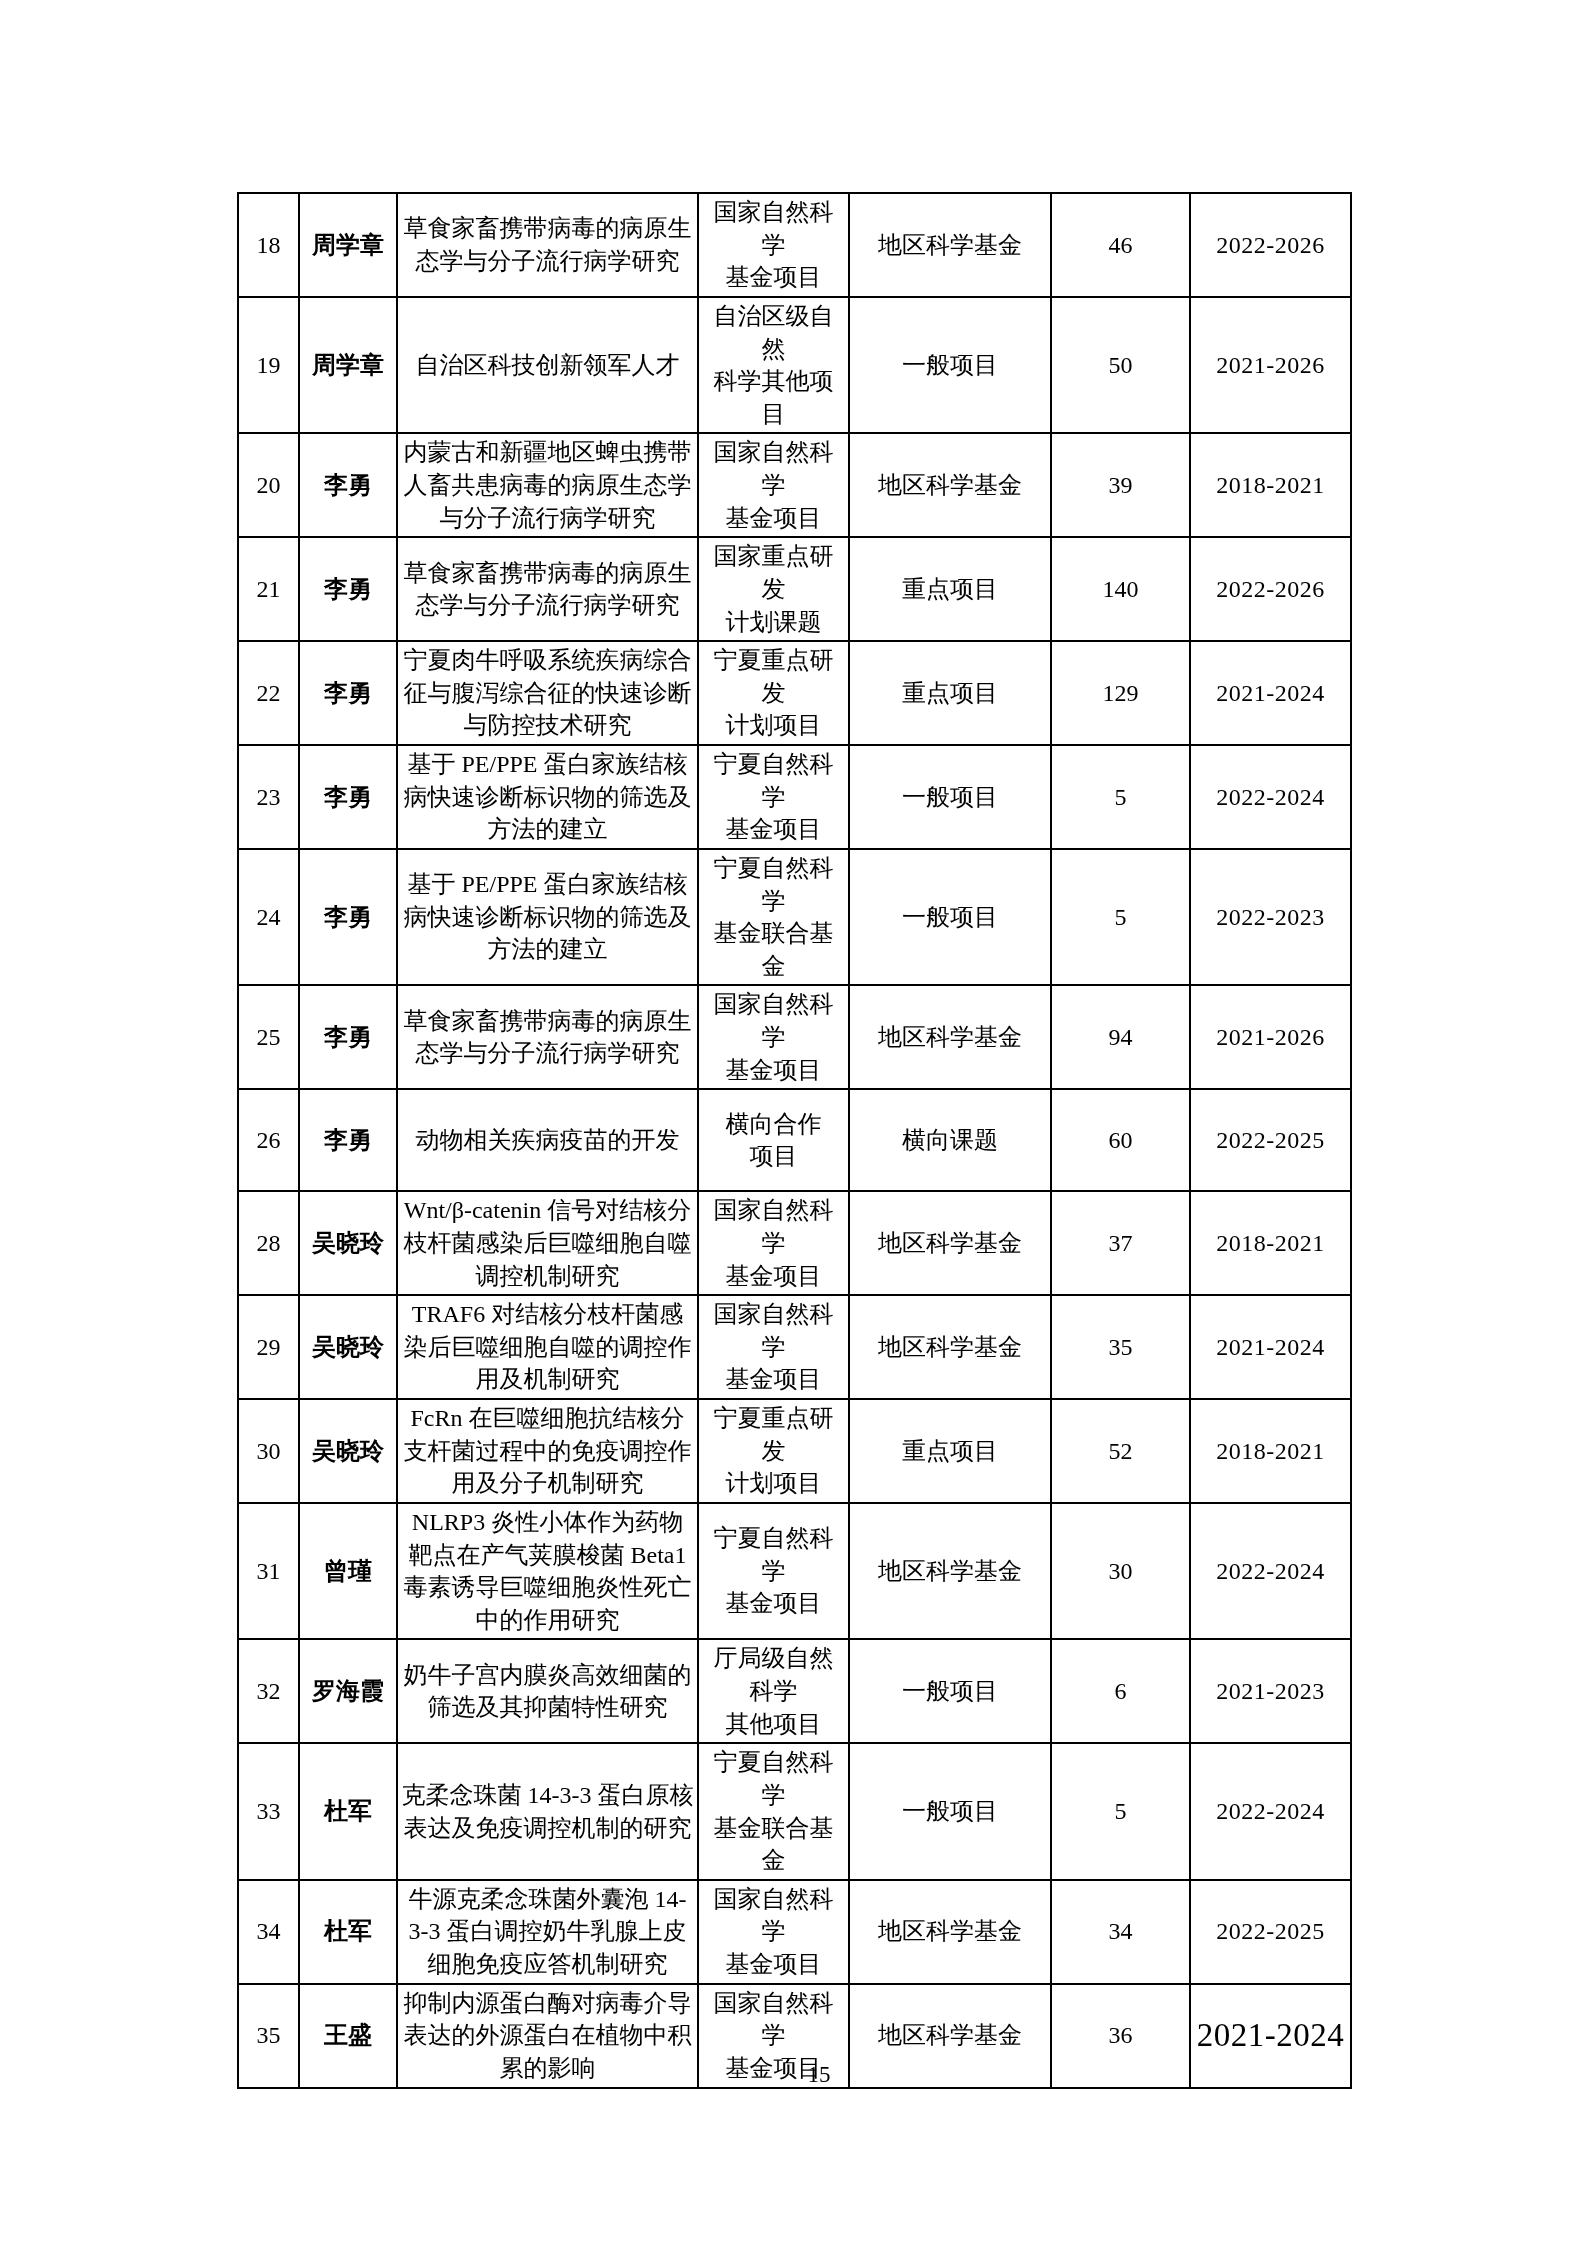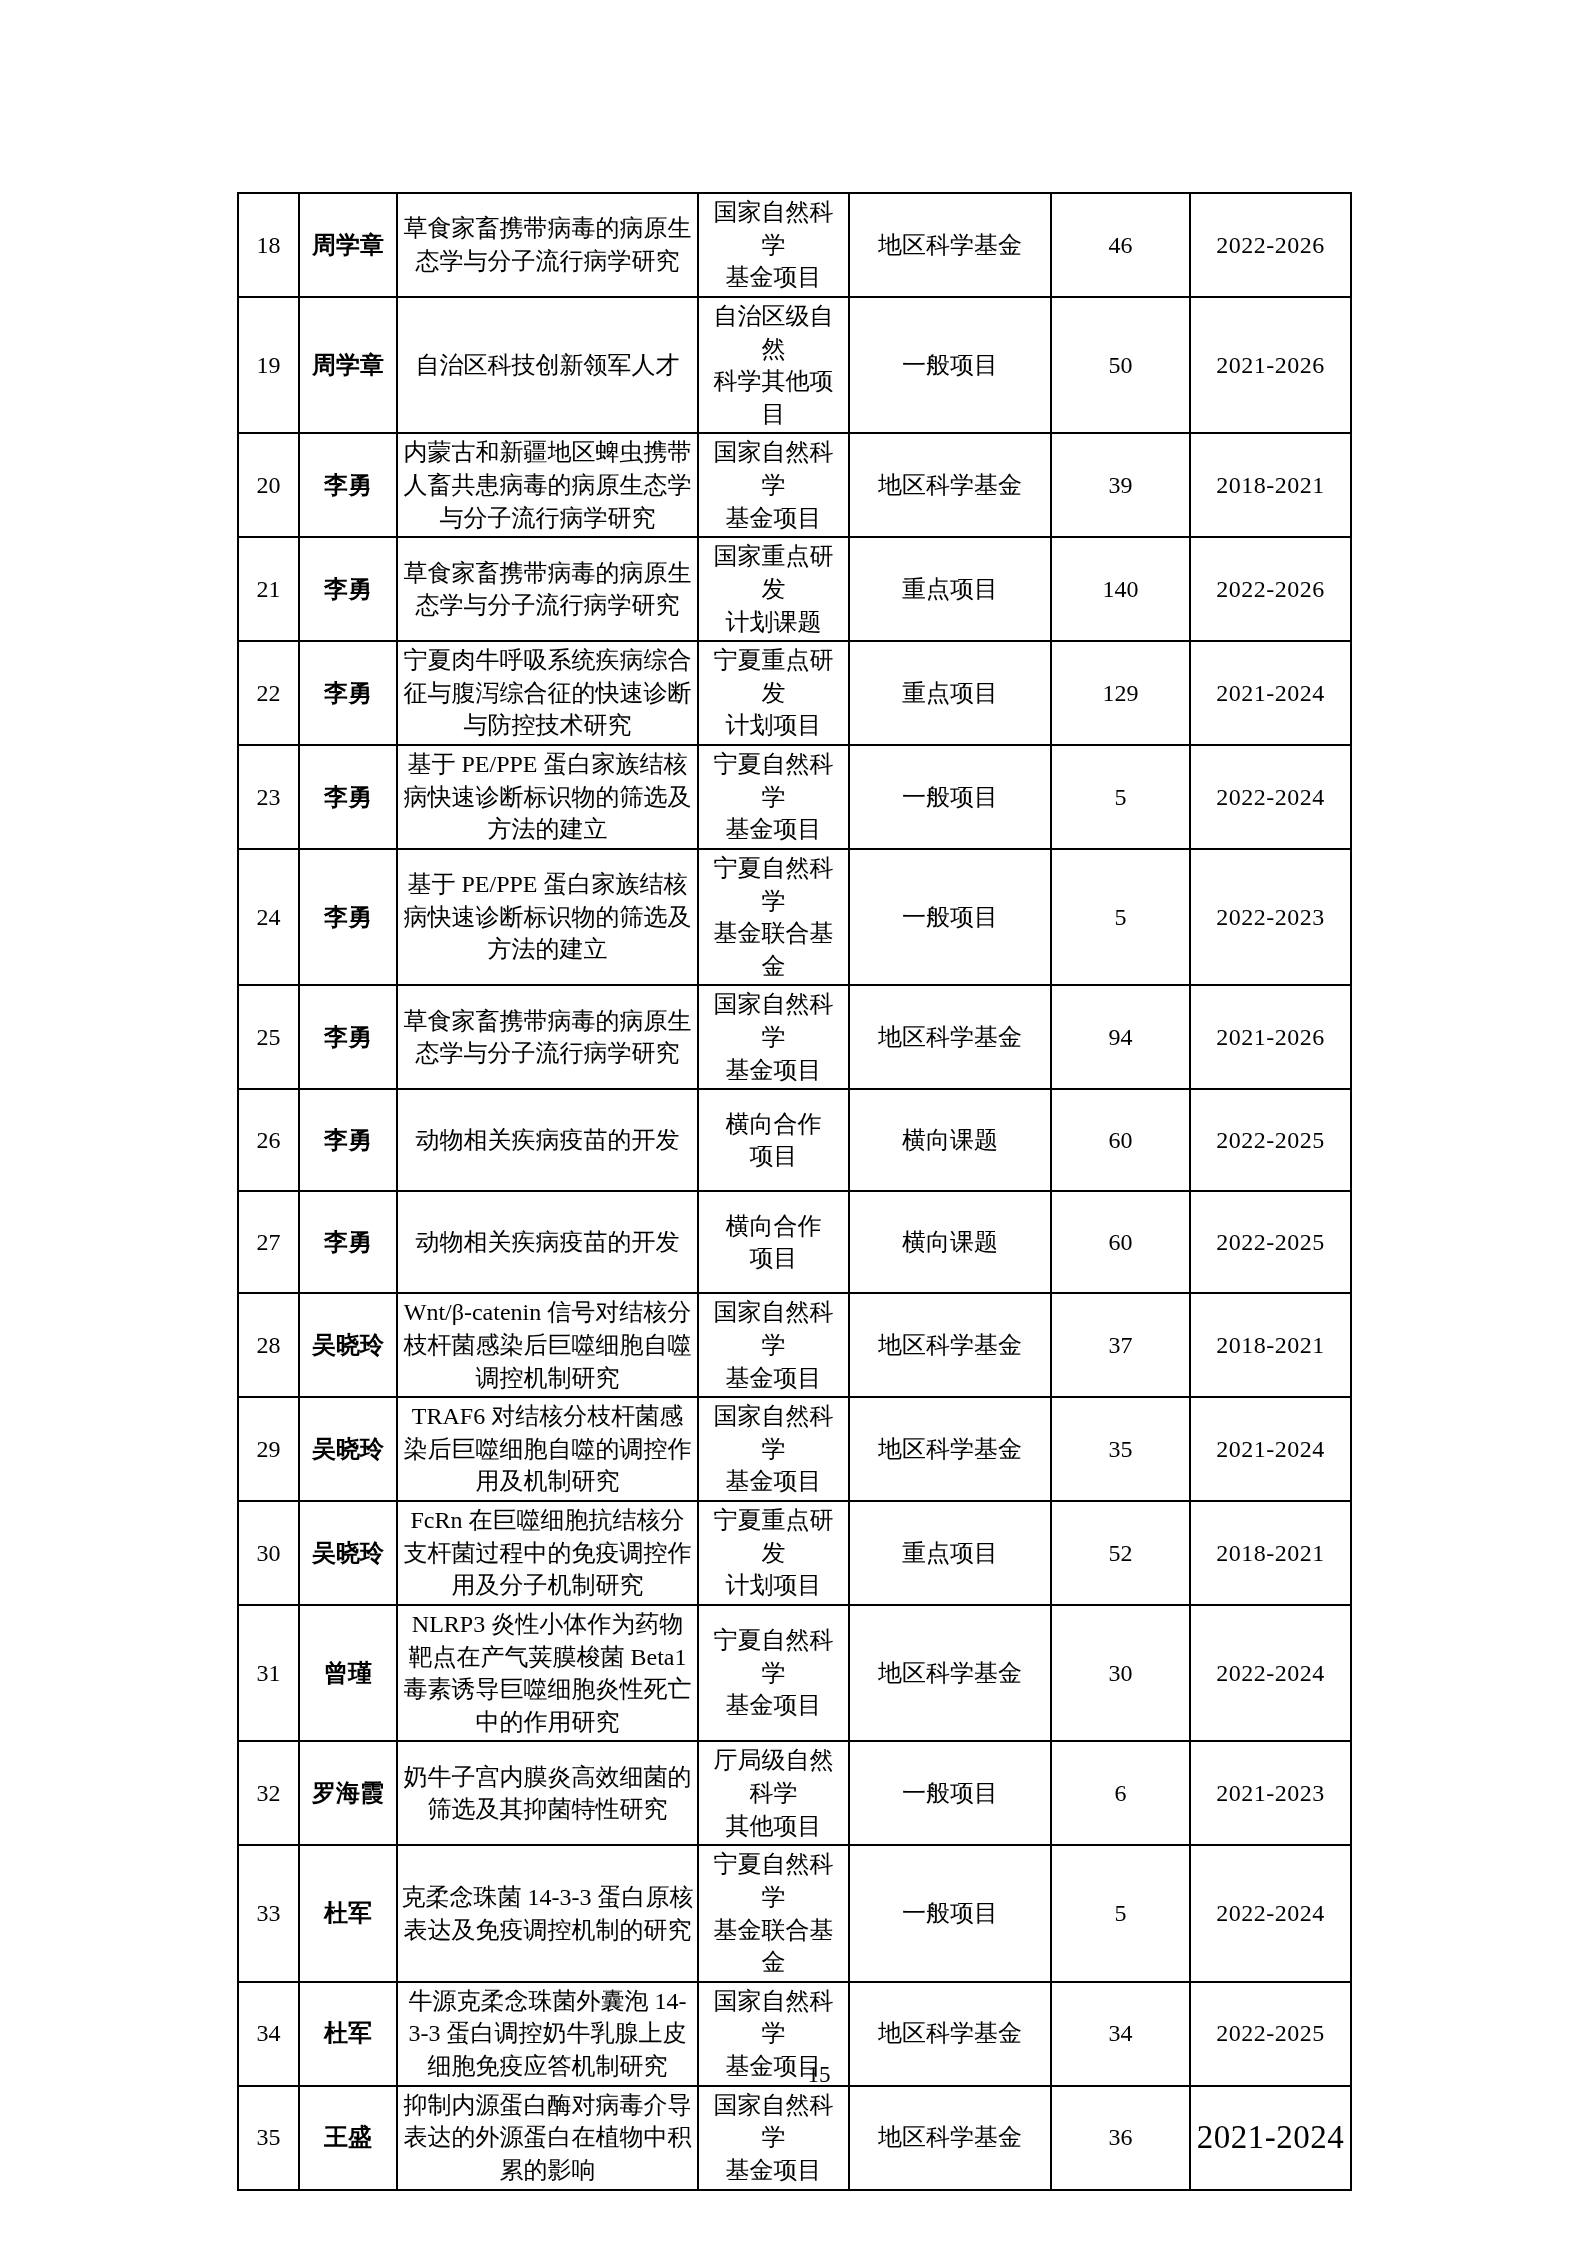--- a/index.html
+++ b/index.html
@@ -145,30 +145,20 @@
           <td class="col-index">26</td>
           <td class="col-name">李勇</td>
           <td class="col-title">动物相关疾病疫苗的开发</td>
           <td class="col-fund">横向合作
 项目</td>
           <td class="col-type">横向课题</td>
           <td class="col-amount">60</td>
           <td class="col-years">2022-2025</td>
         </tr>
         <tr>
-          <td class="col-index">27</td>
-          <td class="col-name">李勇</td>
-          <td class="col-title">动物相关疾病疫苗的开发</td>
-          <td class="col-fund">横向合作
-项目</td>
-          <td class="col-type">横向课题</td>
-          <td class="col-amount">60</td>
-          <td class="col-years">2022-2025</td>
-        </tr>
-        <tr>
           <td class="col-index">28</td>
           <td class="col-name">吴晓玲</td>
           <td class="col-title">Wnt/β-catenin 信号对结核分枝杆菌感染后巨噬细胞自噬调控机制研究</td>
           <td class="col-fund">国家自然科学
 基金项目</td>
           <td class="col-type">地区科学基金</td>
           <td class="col-amount">37</td>
           <td class="col-years">2018-2021</td>
         </tr>
         <tr>

